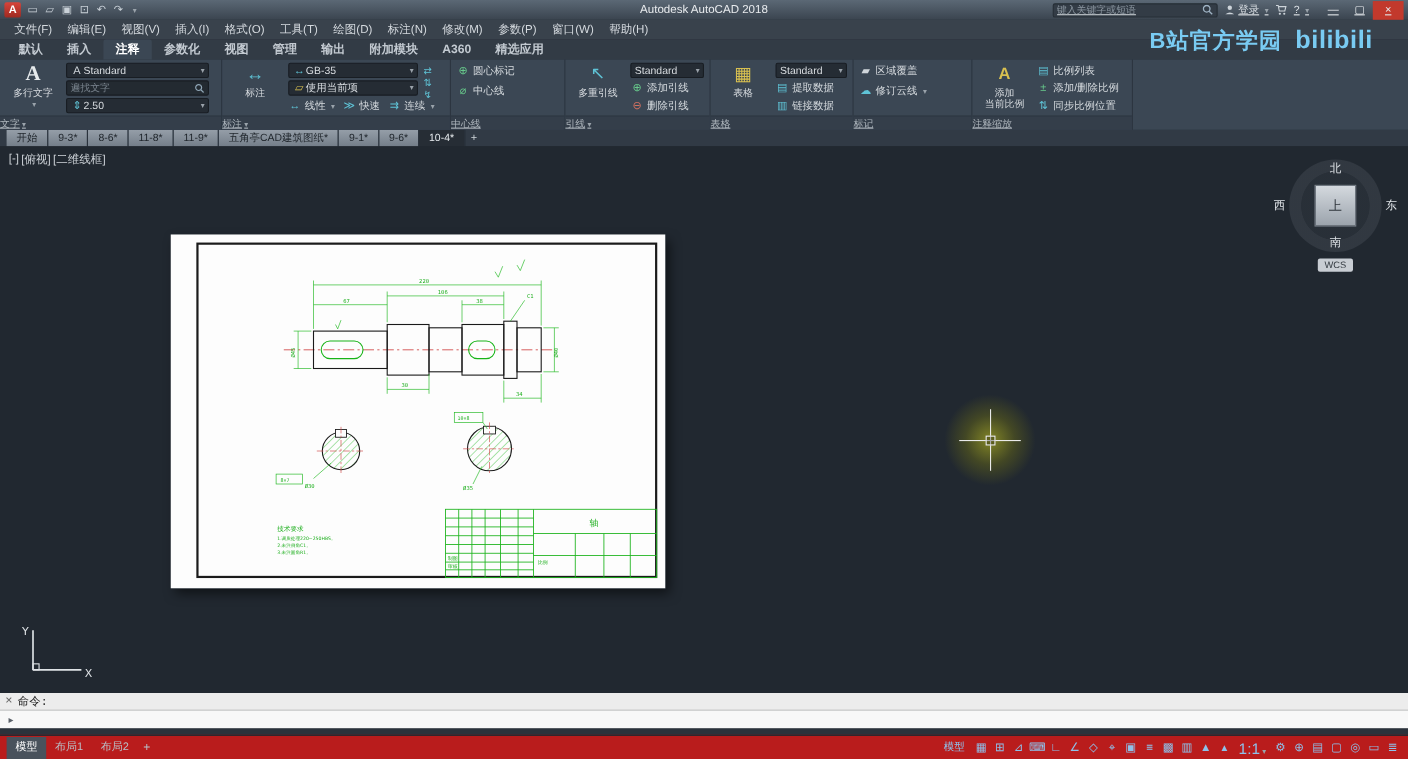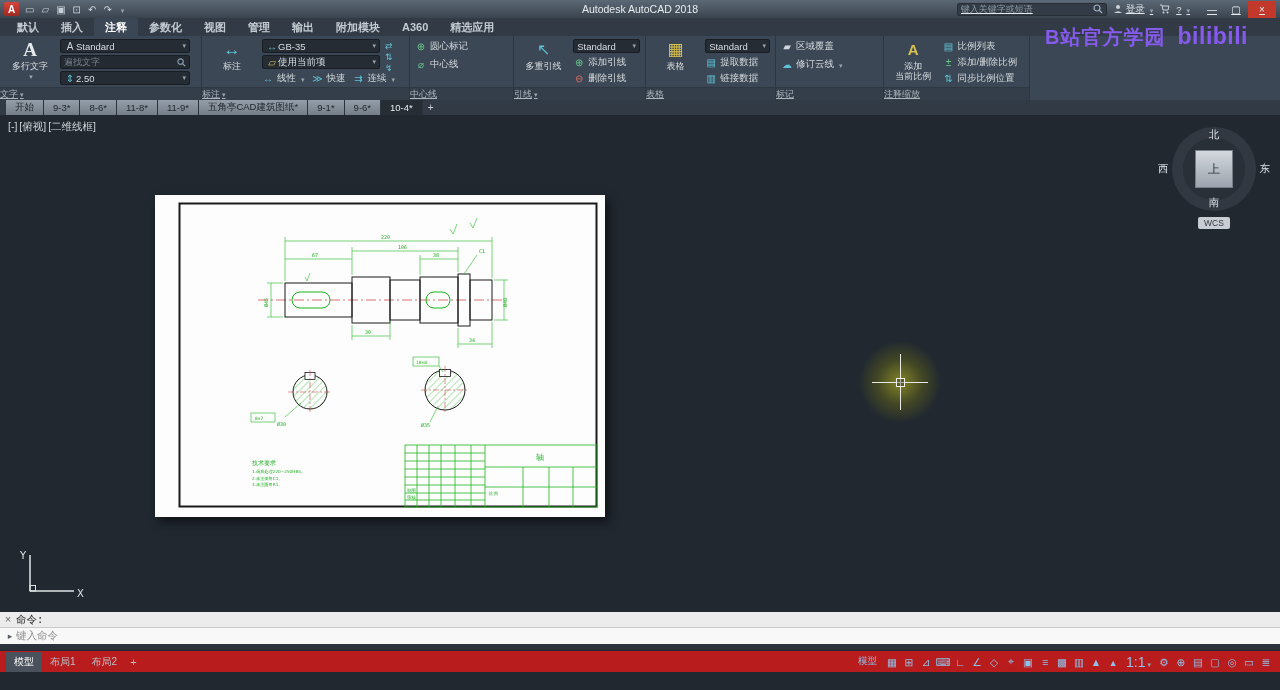--- a/index.html
+++ b/index.html
@@ -49,21 +49,21 @@
   .findbox input { flex:1; width:80px; border:none; outline:none; background:transparent; font-size:9px; color:#9aa4ad; font-family:"Liberation Sans",sans-serif; }
   .findbox input::placeholder { color:#79838d; }
   .tool { display:flex; align-items:center; gap:3px; font-size:9.5px; color:#d5dade; height:14px; white-space:nowrap; }
   .ic { font-size:10px; color:#5fc3d6; width:12px; text-align:center; }
   .ic.y { color:#d8c050; } .ic.g { color:#67c98b; } .ic.w { color:#cfd5da; }
   .toolrow { display:flex; gap:7px; align-items:center; }
   .minicol { display:flex; flex-direction:column; gap:1px; padding-top:2px; }
   .minicol span { font-size:9px; color:#5fc3d6; }
 
   
-  .watermark { position:absolute; top:23px; right:32px; z-index:50; display:flex; align-items:baseline; gap:12px; color:#8b5cf6; opacity:.95; }
+  .watermark { position:absolute; top:23px; right:32px; z-index:50; display:flex; align-items:baseline; gap:12px; color:#7dd3fc; opacity:.95; }
   .wm-text { font-size:20px; font-weight:bold; letter-spacing:1px; }
   .wm-logo { font-size:23px; font-weight:bold; letter-spacing:0.5px; }
 
   
   .filetabs { height:15px; background:#313a45; display:flex; align-items:stretch; padding-left:6px; }
   .ftab { font-size:9.5px; color:#1f252b; background:linear-gradient(#959ea8,#747e89); border-right:1px solid #2a323c; padding:0 9px; display:flex; align-items:center; }
   .ftab.active { background:#262d35; color:#e6eaed; }
   .ftab-new { width:16px; display:flex; align-items:center; justify-content:center; color:#cfd5da; font-size:10px; }
 
   
@@ -156,20 +156,34 @@
           <span class="caret"></span>
         </span>
       <div class="winbtns">
         <span class="winbtn">—</span>
         <span class="winbtn">▢</span>
         <span class="winbtn close">×</span>
       </div>
     </div>
   </div>
 
+  <div class="menubar">
+    <span class="menu-item">文件(F)</span>
+    <span class="menu-item">编辑(E)</span>
+    <span class="menu-item">视图(V)</span>
+    <span class="menu-item">插入(I)</span>
+    <span class="menu-item">格式(O)</span>
+    <span class="menu-item">工具(T)</span>
+    <span class="menu-item">绘图(D)</span>
+    <span class="menu-item">标注(N)</span>
+    <span class="menu-item">修改(M)</span>
+    <span class="menu-item">参数(P)</span>
+    <span class="menu-item">窗口(W)</span>
+    <span class="menu-item">帮助(H)</span>
+  </div>
 
   <div class="ribbon-tabs">
     <span class="rtab">默认</span>
     <span class="rtab">插入</span>
     <span class="rtab active">注释</span>
     <span class="rtab">参数化</span>
     <span class="rtab">视图</span>
     <span class="rtab">管理</span>
     <span class="rtab">输出</span>
     <span class="rtab">附加模块</span>
@@ -559,21 +573,20 @@
 
   </div>
 
   <div class="cmdwrap">
     <div class="cmdrow1">
       <span class="cmd-close">×</span>
       <span>命令:</span>
     </div>
     <div class="cmdrow2">
       <span class="cmd-icon">▸</span>
-      <input placeholder="键入命令" style="">
     </div>
   </div>
 
   <div class="statusbar">
     <span class="sb-tab active">模型</span>
     <span class="sb-tab">布局1</span>
     <span class="sb-tab">布局2</span>
     <span class="sb-new">+</span>
     <div class="sb-right">
       <span class="sb-badge">模型</span>

